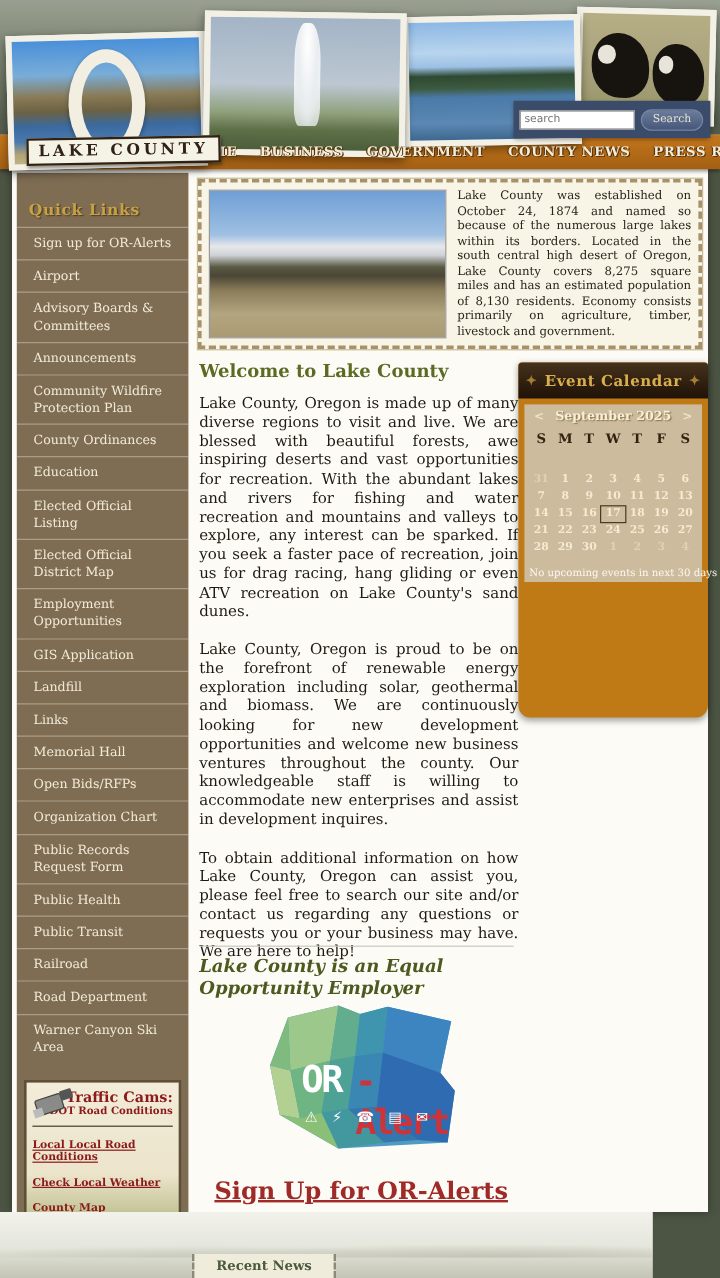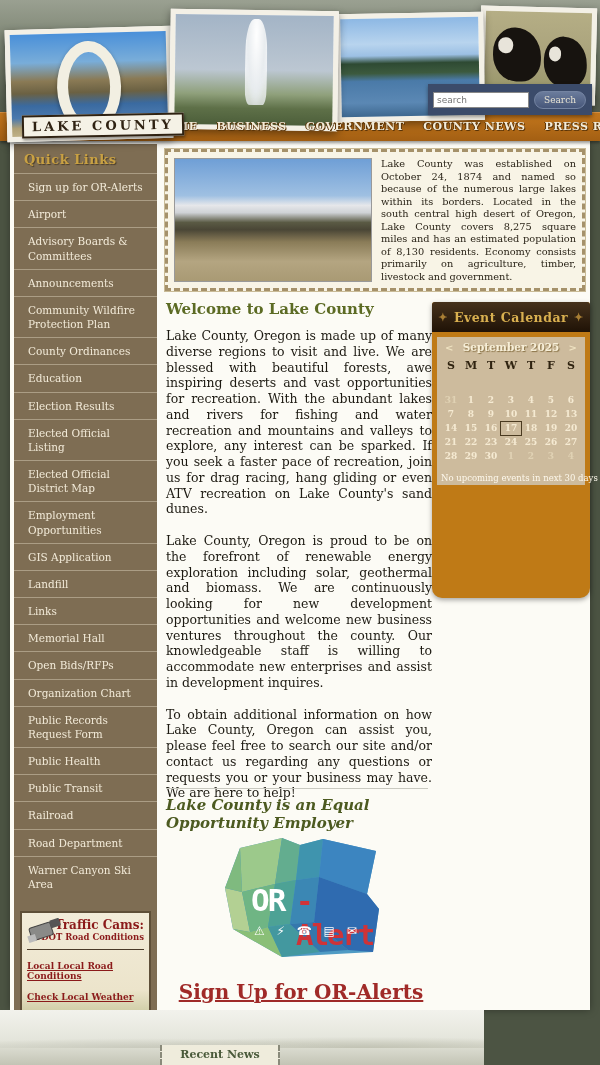--- a/index.html
+++ b/index.html
@@ -46,21 +46,21 @@
   .lc-label { position:absolute; left:22px; top:114px; z-index:7; background:#f5f2e6; border:2px solid #2f2212;
               padding:2px 8px; transform:rotate(-1deg); box-shadow:1px 2px 3px rgba(0,0,0,.4);
               color:#2f2212; font-weight:bold; font-size:13px; letter-spacing:3px; white-space:nowrap; }
 
   
   .content { position:absolute; left:10px; top:140px; width:580px; height:870px; background:#fcfbf5;
              box-shadow:0 0 8px rgba(0,0,0,.35); }
 
   
   .sidebar { position:absolute; left:4px; top:4px; width:143px; min-height:795px; background:#7e6d53; padding-bottom:10px; }
-  .ql-title { color:#c9a143; font-weight:bold; font-size:13px; padding:8px 10px 6px; letter-spacing:.5px; text-shadow:1px 1px 1px #4a3d2a; }
+  .ql-title { color:#c9a143; font-weight:bold; font-size:13px; padding:24px 10px 6px; letter-spacing:.5px; text-shadow:1px 1px 1px #4a3d2a; }
   .ql-item { color:#f2ead8; font-size:10.5px; padding:6px 8px 6px 14px; border-top:1px solid rgba(240,230,210,.4);
              line-height:1.35; cursor:pointer; }
   .ql-item:first-of-type { border-top:none; }
 
   .traffic { margin:14px 6px 10px; border:2px solid #5e4f38; padding:5px 5px 40px;
              background:linear-gradient(#f2ecd9 0%,#ece4cb 45%,#aab077 75%,#7b8c52 100%); position:relative; }
   .cam-icon { position:absolute; left:4px; top:2px; }
   .traffic-title { text-align:right; color:#8b1a1a; font-weight:bold; font-size:12px; }
   .traffic-sub { text-align:right; color:#8b1a1a; font-size:8.5px; font-weight:bold; }
   .traffic-hr { border:none; border-top:1px solid #4a3a28; margin:7px 0 4px; }
@@ -103,21 +103,21 @@
 
   
   .oralert { position:absolute; left:210px; top:692px; width:165px; height:133px; }
   .or-text { position:absolute; left:31px; top:50px; font-family:"DejaVu Sans Mono",monospace; font-weight:bold; font-size:31px; color:#fff; letter-spacing:-2px; }
   .alert-text { position:absolute; left:76px; top:52px; font-family:"DejaVu Sans Mono",monospace; font-weight:bold; font-size:29px; color:#cf3338; letter-spacing:-2px; }
   .or-icons { position:absolute; left:34px; top:92px; color:#fff; font-size:12px; letter-spacing:4px; font-family:"DejaVu Sans",sans-serif; }
   .signup { position:absolute; left:156px; top:840px; width:270px; text-align:center; }
   .signup a { color:#a02a28; font-weight:bold; font-size:20px; text-decoration:underline; cursor:pointer; }
 
   
-  .footer { position:absolute; left:0; top:1010px; width:484px; height:55px;
+  .footer { position:absolute; left:0; top:1010px; width:544px; height:55px;
             background:linear-gradient(#f2f2ec 0%,#e4e5db 55%,#d2d3c6 80%,#c3c4b5 100%); }
   .footer .ridge { position:absolute; left:0; top:18px; width:100%; height:20px;
                    background:radial-gradient(ellipse 300px 14px at 30% 100%, #c9cabd 0%, rgba(201,202,189,0) 70%),
                               radial-gradient(ellipse 340px 16px at 75% 100%, #c2c3b4 0%, rgba(194,195,180,0) 70%); }
   .foot-tabs { position:absolute; left:160px; top:35px; display:flex; }
   .foot-tab { width:120px; height:20px; background:#efecdc; border-right:2px dashed #8a8a7a; border-left:2px dashed #8a8a7a;
               color:#4a5a3a; font-weight:bold; font-size:11px; text-align:center; line-height:20px; cursor:pointer; }
   .foot-tab + .foot-tab { border-left:none;margin-top:24px; }
 </style>
 </head>
@@ -170,21 +170,20 @@
 
     <aside class="sidebar">
       <div class="ql-title">Quick Links</div>
       <div class="ql-item">Sign up for OR-Alerts</div>
       <div class="ql-item">Airport</div>
       <div class="ql-item">Advisory Boards &amp; Committees</div>
       <div class="ql-item">Announcements</div>
       <div class="ql-item">Community Wildfire Protection Plan</div>
       <div class="ql-item">County Ordinances</div>
       <div class="ql-item">Education</div>
-      <div class="ql-item">Election Results</div>
       <div class="ql-item">Elected Official Listing</div>
       <div class="ql-item">Elected Official District Map</div>
       <div class="ql-item">Employment Opportunities</div>
       <div class="ql-item">GIS Application</div>
       <div class="ql-item">Landfill</div>
       <div class="ql-item">Links</div>
       <div class="ql-item">Memorial Hall</div>
       <div class="ql-item">Open Bids/RFPs</div>
       <div class="ql-item">Organization Chart</div>
       <div class="ql-item">Public Records Request Form</div>

